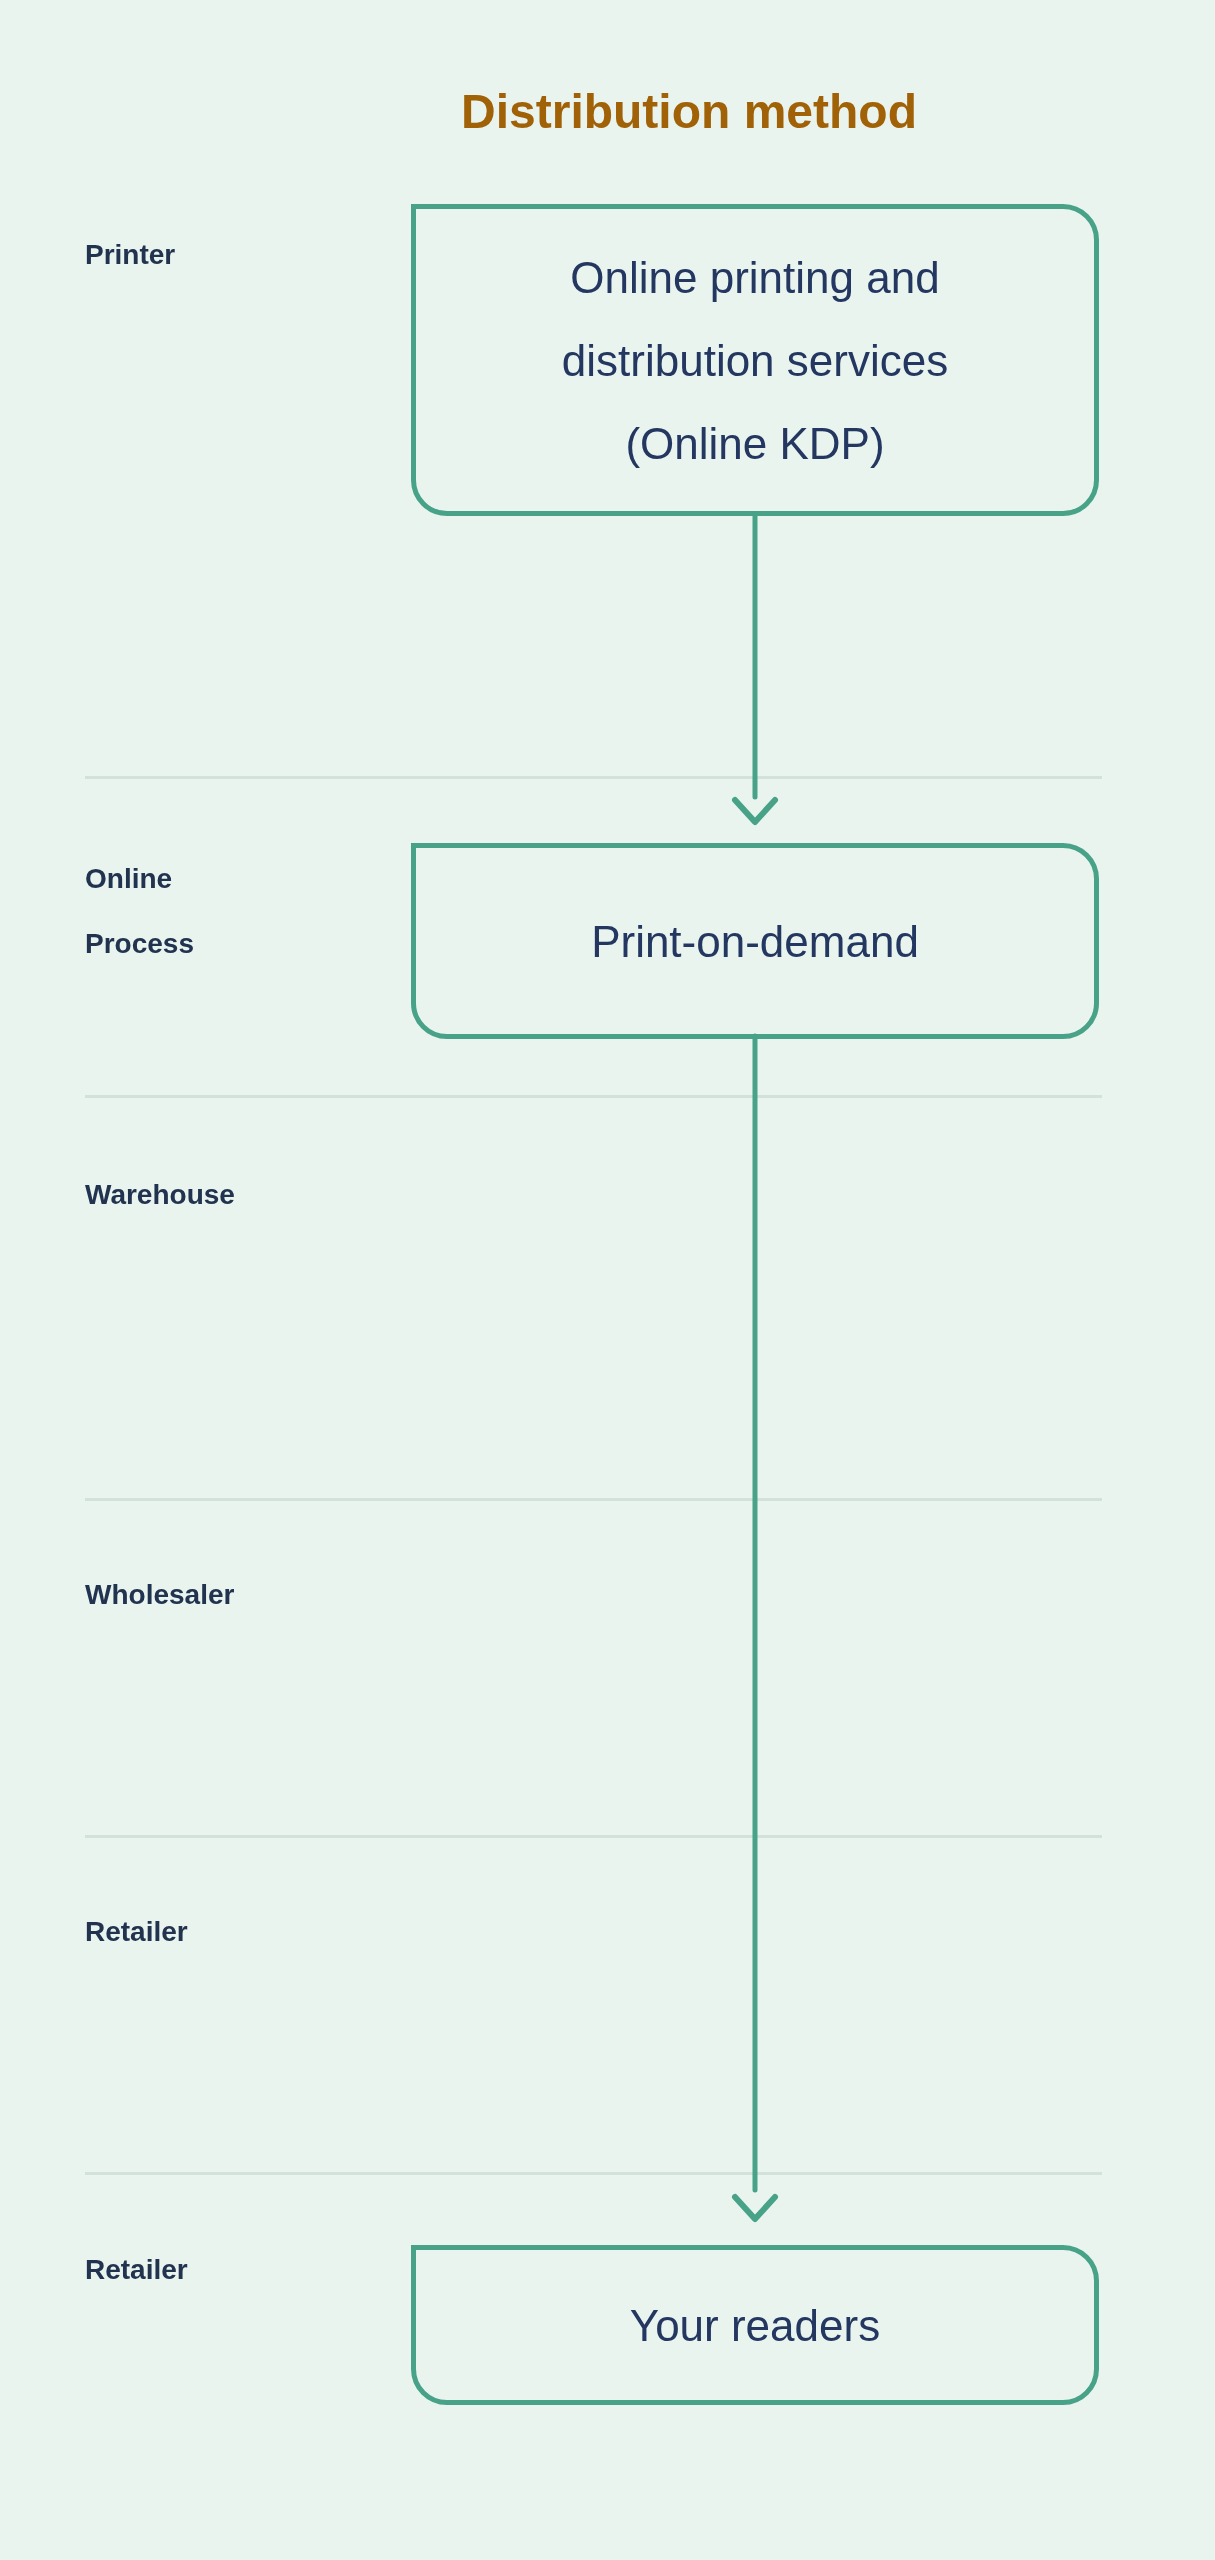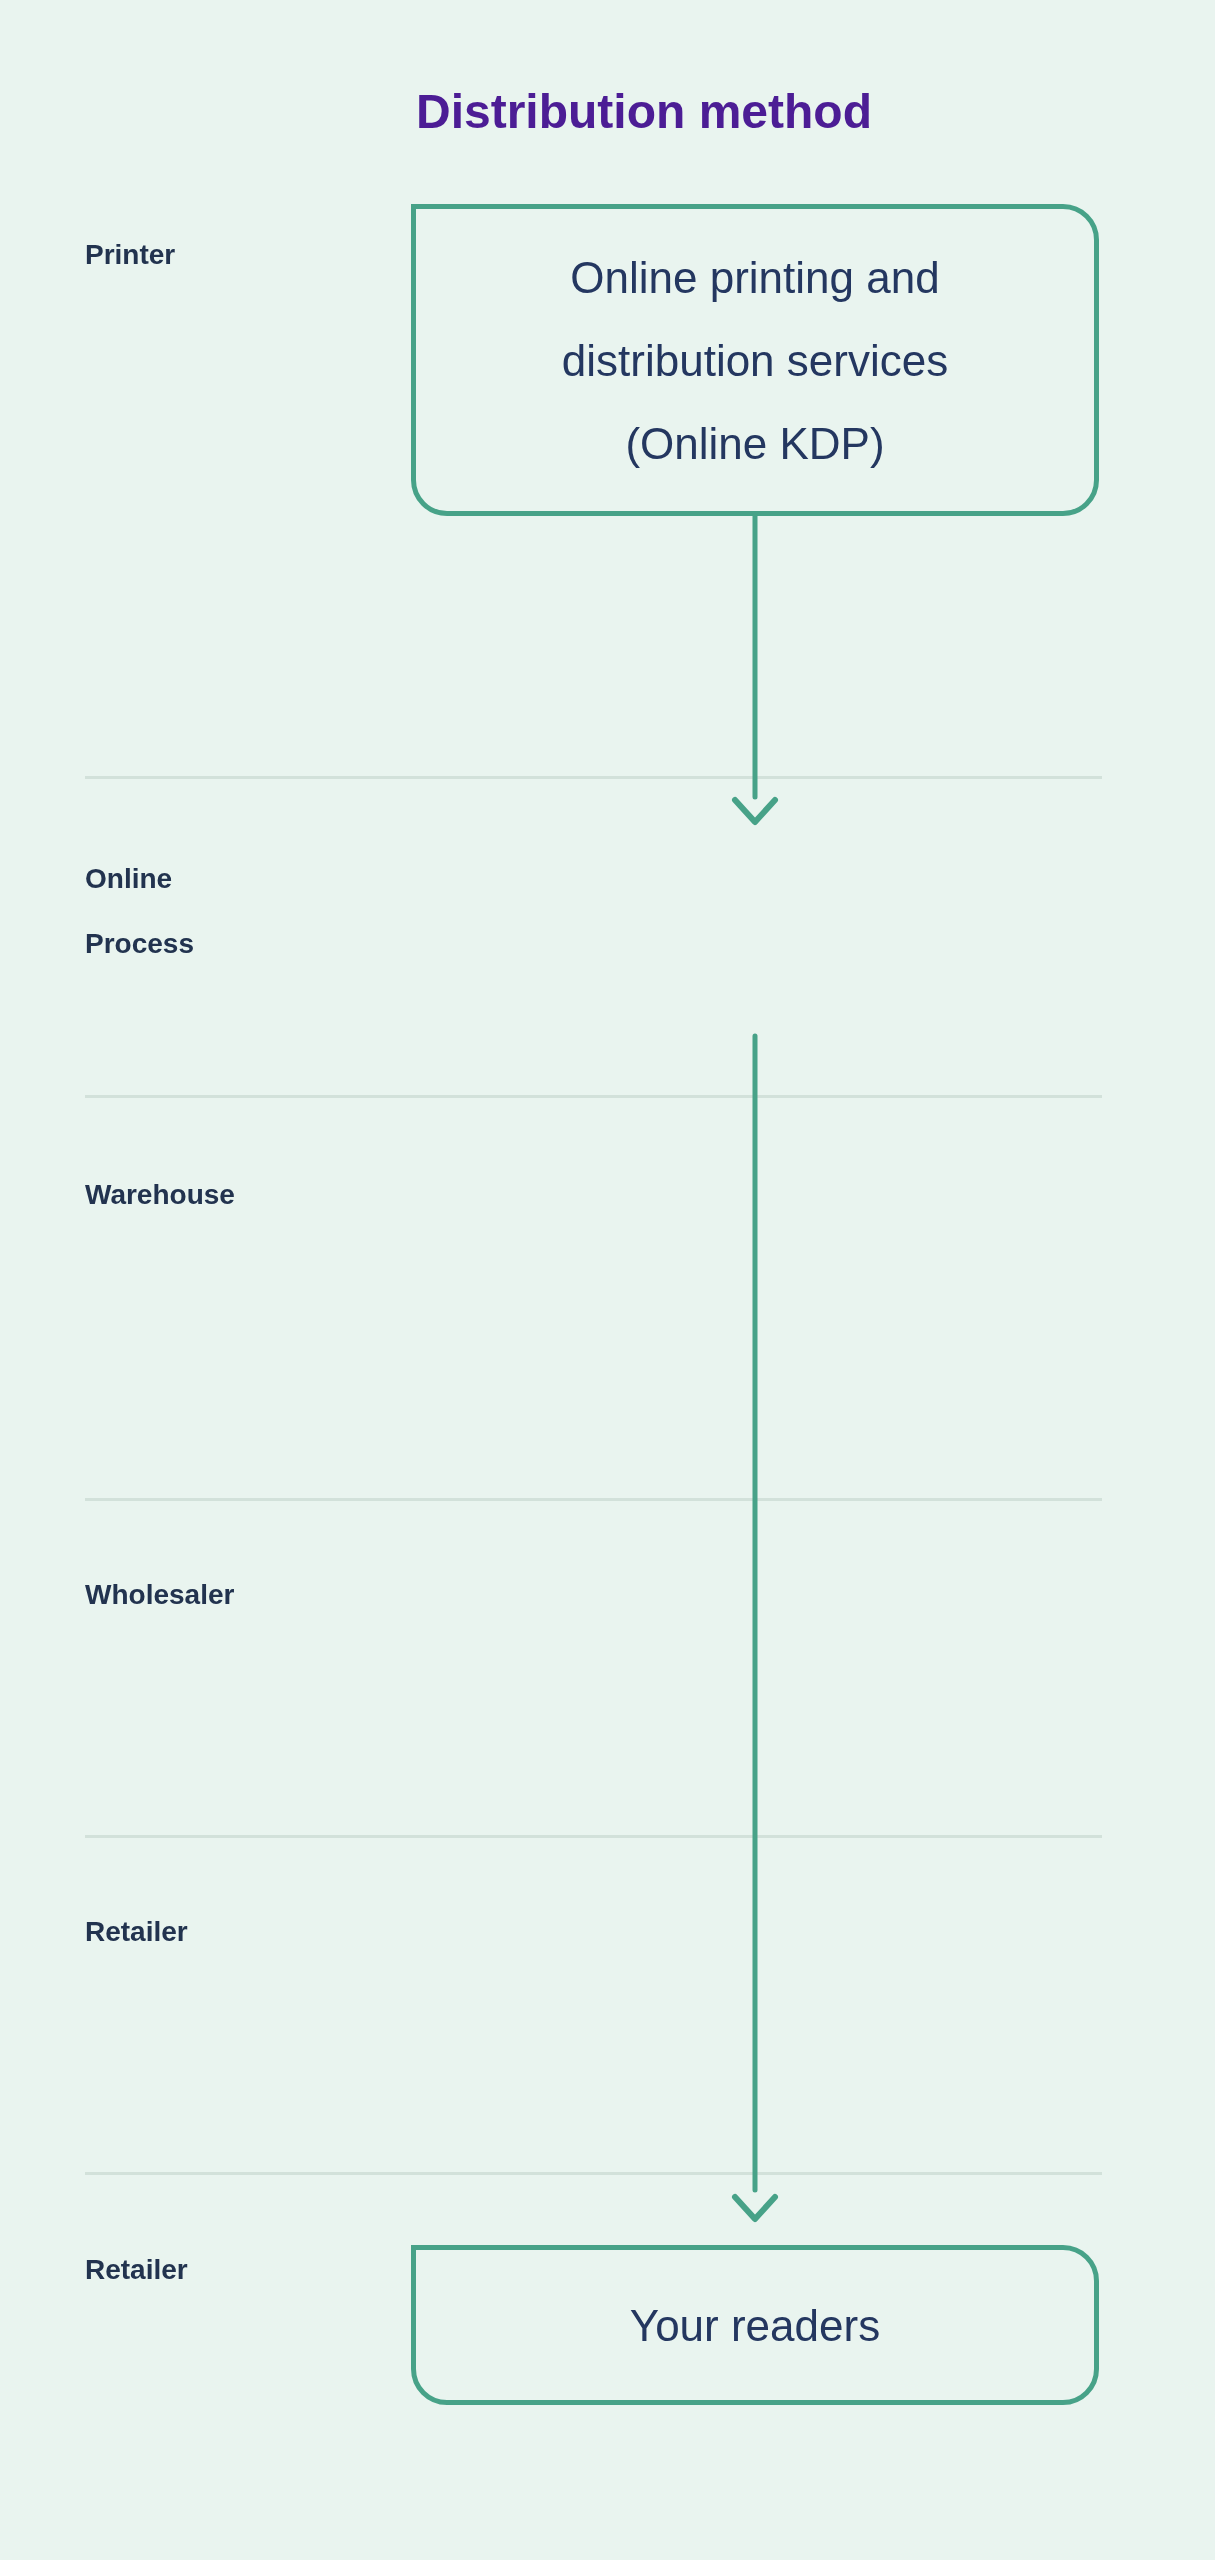--- a/index.html
+++ b/index.html
@@ -7,23 +7,23 @@
   #canvas {
     position: relative;
     width: 1215px;
     height: 2560px;
     background: #e9f4ef;
     overflow: hidden;
   }
   .title {
     position: absolute;
     top: 84px; left: 416px; width: 546px;
-    text-align: left;
+    text-align: center;
     font-size: 48px; font-weight: 700;
-    color: #4c1d95;
+    color: #a16207;
     letter-spacing: 0px;
   }
   .stage-label {
     position: absolute;
     left: 85px;
     color: #22334f;
     font-size: 28px; font-weight: 700;
     line-height: 58px;
   }
   .sep {
@@ -82,20 +82,23 @@
   </div>
   <div class="stage-label" style="top:2241px">
     <span>Retailer</span>
   </div>
 
   <div class="node" style="top:204px; height:312px">
     <span style="display:block">Online printing and</span>
     <span style="display:block">distribution services</span>
     <span style="display:block">(Online KDP)</span>
   </div>
+  <div class="node" style="top:843px; height:196px">
+    <span>Print-on-demand</span>
+  </div>
   <div class="node" style="top:2245px; height:160px">
     <span>Your readers</span>
   </div>
 
   <svg id="arrow-layer" viewBox="0 0 1215 2560" xmlns="http://www.w3.org/2000/svg">
     <g stroke="#47a288" fill="none" stroke-linecap="round" stroke-linejoin="round">
 
       <line x1="755" y1="516" x2="755" y2="797" stroke-width="5"></line>
       <polyline points="735,800 755,822 775,800" stroke-width="6"></polyline>
 

